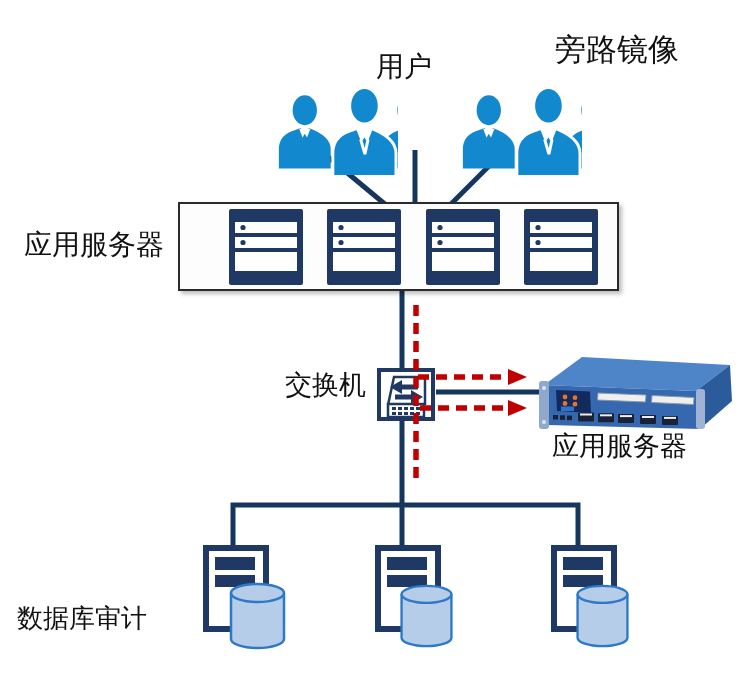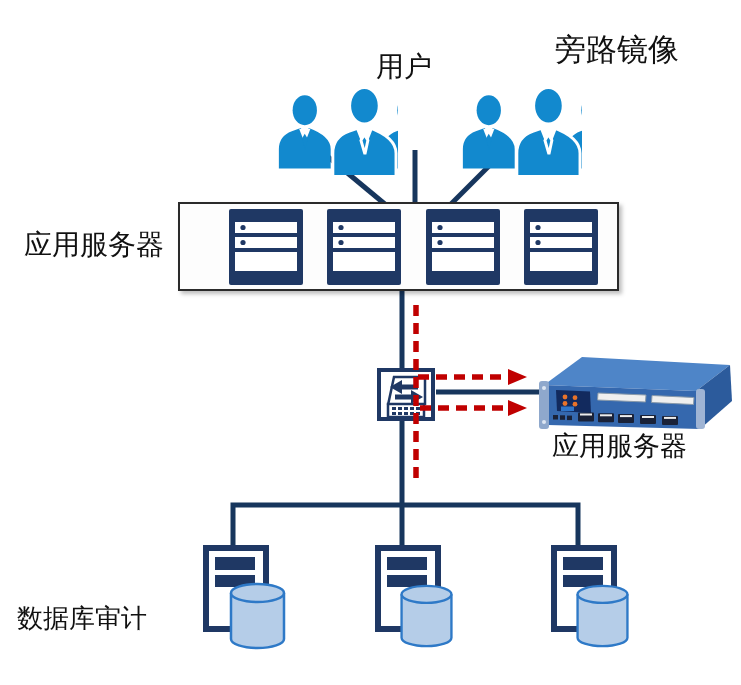--- a/index.html
+++ b/index.html
@@ -215,16 +215,17 @@
     <line class="st-red" x1="416" y1="305" x2="416" y2="478"></line>
     <line class="st-red" x1="418" y1="377" x2="508" y2="377"></line>
     <polygon class="f-red" points="508,369 527,377 508,385"></polygon>
     <line class="st-red" x1="420" y1="408" x2="508" y2="408"></line>
     <polygon class="f-red" points="508,400 527,408 508,416"></polygon>
   </svg>
 
   <div class="label lbl-users">用户</div>
   <div class="label lbl-title">旁路镜像</div>
   <div class="label lbl-app">应用服务器</div>
+  <div class="label lbl-switch">交换机</div>
   <div class="label lbl-audit">应用服务器</div>
   <div class="label lbl-dbsrv">数据库审计</div>
 
 </div>
 
 </body></html>

